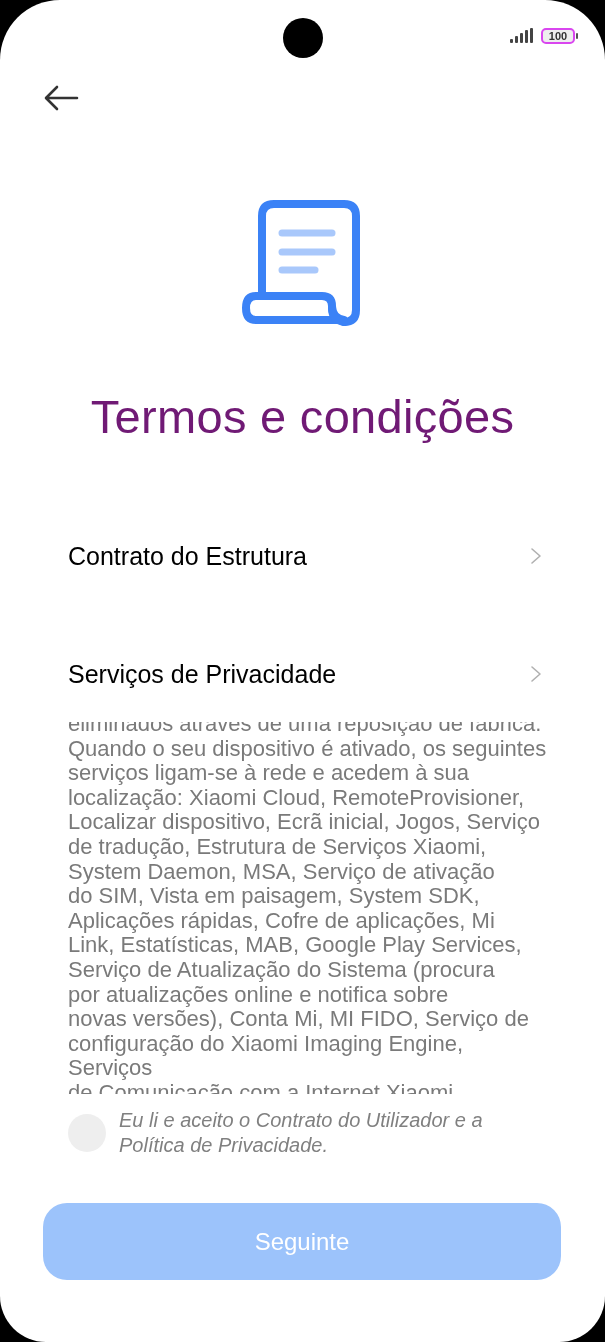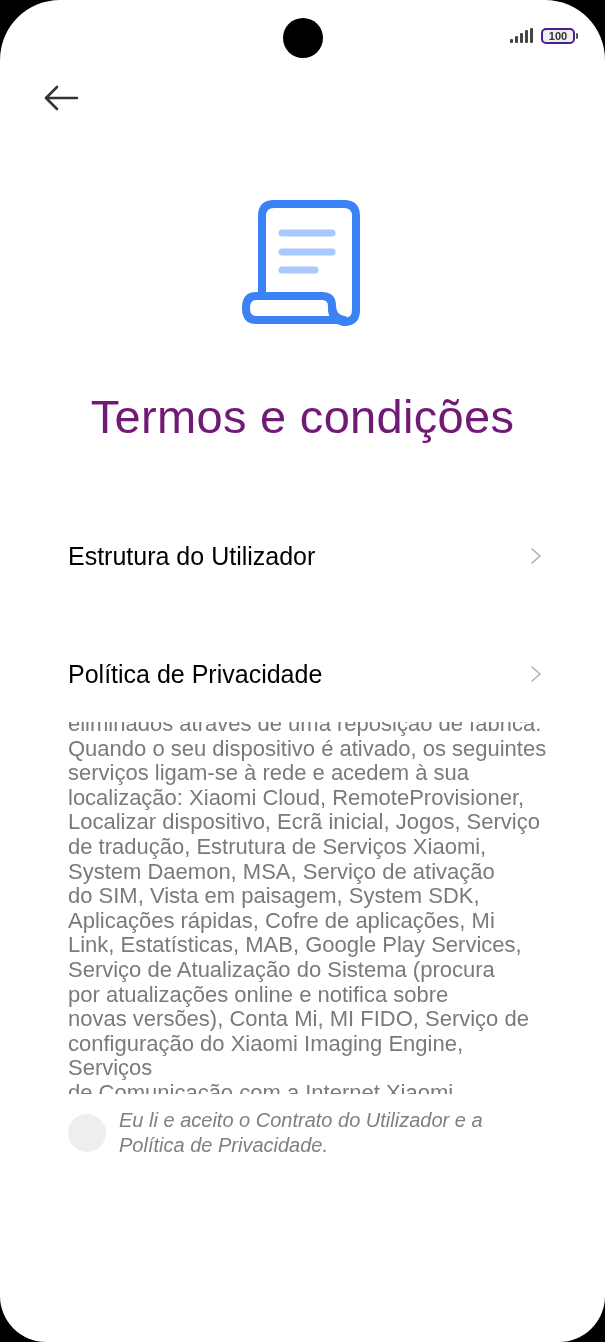--- a/index.html
+++ b/index.html
@@ -42,21 +42,21 @@
     }
     .signal span {
       display: block;
       width: 3px;
       background: #444;
       border-radius: 1px;
     }
     .battery {
       position: relative;
       width: 34px; height: 16px;
-      border: 2px solid #4c1d95;
+      border: 2px solid #d946ef;
       border-radius: 5px;
       box-sizing: border-box;
       font-size: 11px;
       color: #333;
       display: flex; align-items: center; justify-content: center;
       font-weight: bold;
       background: #eee;
     }
     .battery::after {
       content: "";
@@ -193,28 +193,28 @@
     <line x1="42" y1="54" x2="92" y2="54" stroke="#a9c8fb" stroke-width="7" stroke-linecap="round"></line>
     <line x1="42" y1="72" x2="75" y2="72" stroke="#a9c8fb" stroke-width="7" stroke-linecap="round"></line>
 
     <path d="M82 98 H16 Q6 98 6 110 Q6 122 16 122 H104 Q92 120 92 108 Q92 98 82 98 Z" fill="#ffffff" stroke="#3b82f6" stroke-width="8" stroke-linejoin="round"></path>
     <path d="M104 124 Q92 122 92 110" fill="none" stroke="#3b82f6" stroke-width="8" stroke-linecap="round"></path>
   </svg>
 
   <h1 class="title">Termos e condições</h1>
 
   <div class="list-item item-contract">
-    <span class="label">Estrutura do Utilizador</span>
+    <span class="label">Contrato do Estrutura</span>
     <svg class="chev" viewBox="0 0 14 20">
       <path d="M3 3 L11 10 L3 17" fill="none" stroke="#b0b0b0" stroke-width="1.6" stroke-linecap="round" stroke-linejoin="round"></path>
     </svg>
   </div>
 
   <div class="list-item item-privacy">
-    <span class="label">Política de Privacidade</span>
+    <span class="label">Serviços de Privacidade</span>
     <svg class="chev" viewBox="0 0 14 20">
       <path d="M3 3 L11 10 L3 17" fill="none" stroke="#b0b0b0" stroke-width="1.6" stroke-linecap="round" stroke-linejoin="round"></path>
     </svg>
   </div>
 
   <div class="terms-scroll">
     <div class="terms-text">eliminados através de uma reposição de fábrica.
 Quando o seu dispositivo é ativado, os seguintes
 serviços ligam-se à rede e acedem à sua
 localização: Xiaomi Cloud, RemoteProvisioner,
@@ -229,14 +229,15 @@
 novas versões), Conta Mi, MI FIDO, Serviço de
 configuração do Xiaomi Imaging Engine, Serviços
 de Comunicação com a Internet Xiaomi.</div>
   </div>
 
   <div class="consent">
     <div class="radio"></div>
     <span class="consent-label">Eu li e aceito o Contrato do Utilizador e a Política de Privacidade.</span>
   </div>
 
+  <button class="next-button" disabled="">Seguinte</button>
 
 </div>
 
 </body></html>

